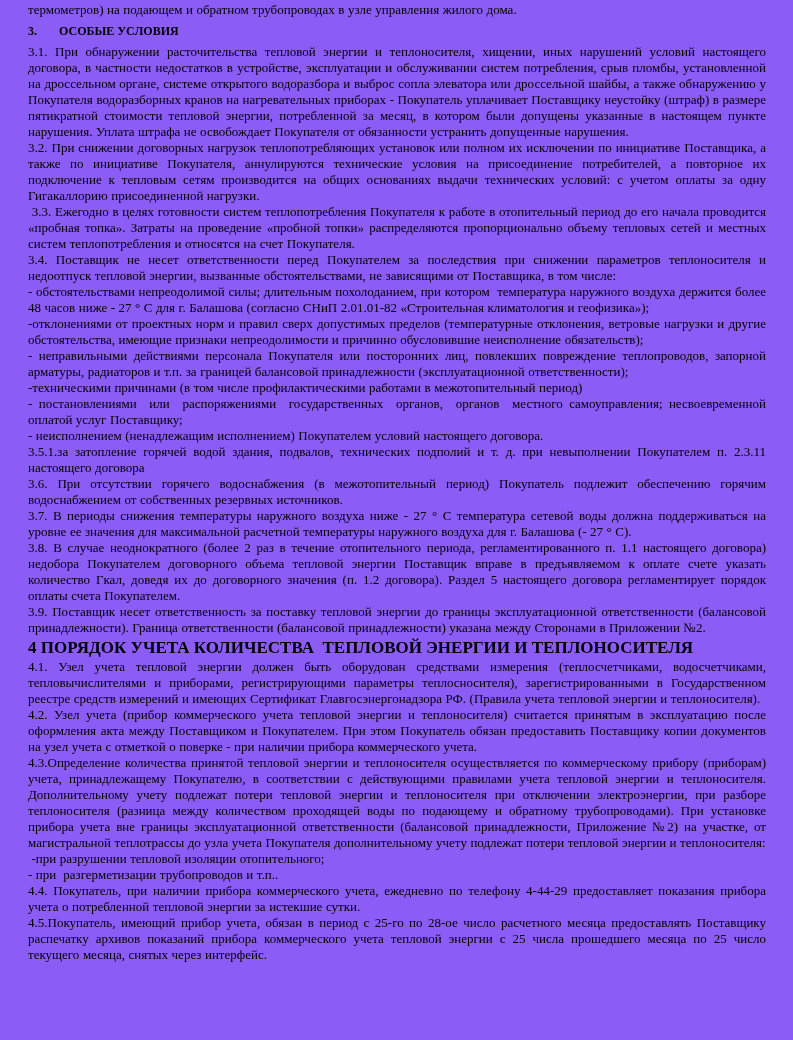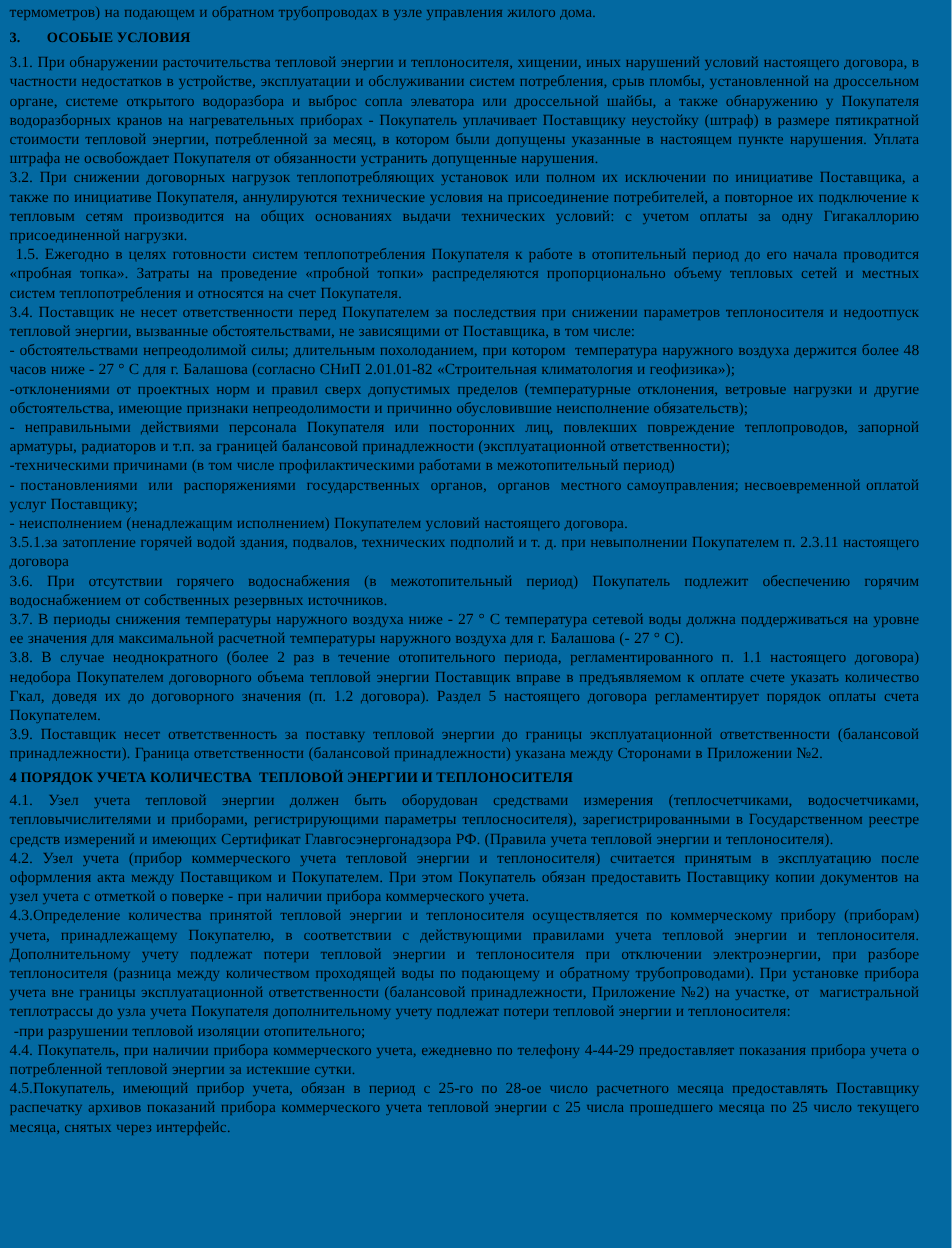--- a/index.html
+++ b/index.html
@@ -4,25 +4,25 @@
 <style>
   html, body {
     margin: 0;
     padding: 0;
     background: #ffffff;
   }
   .page {
     position: relative;
     width: 793px;
     height: 1040px;
-    background: #0369a1;
+    background: #8b5cf6;
     color: #000000;
     overflow: hidden;
     box-sizing: border-box;
-    padding: 2px 27px 0 8px;
+    padding: 2px 27px 0 28px;
     font-family: "Liberation Serif", "DejaVu Serif", serif;
     font-size: 13px;
     line-height: 16px;
   }
   p.doc-par {
     margin: 0;
     text-align: justify;
     white-space: pre-wrap;
     word-spacing: 0.02em;
   }
@@ -32,53 +32,54 @@
     line-height: 21px;
     font-weight: bold;
     white-space: pre-wrap;
   }
   h1.sec-head .num-gap {
     display: inline-block;
     width: 22px;
   }
   h1.sec-head-4 {
     margin: 2px 0 1px 0;
-    font-size: 12px;
+    font-size: 17px;
     line-height: 20px;
     font-weight: bold;
     white-space: pre-wrap;
   }
 </style>
 </head>
 <body>
 
 <div class="page">
 
   <p class="doc-par">термометров) на подающем и обратном трубопроводах в узле управления жилого дома.</p>
 
   <h1 class="sec-head"><span>3.</span><span class="num-gap"></span><span>ОСОБЫЕ УСЛОВИЯ</span></h1>
 
   <p class="doc-par">3.1. При обнаружении расточительства тепловой энергии и теплоносителя, хищении, иных нарушений условий настоящего договора, в частности недостатков в устройстве, эксплуатации и обслуживании систем потребления, срыв пломбы, установленной на дроссельном органе, системе открытого водоразбора и выброс сопла элеватора или дроссельной шайбы, а также обнаружению у Покупателя водоразборных кранов на нагревательных приборах - Покупатель уплачивает Поставщику неустойку (штраф) в размере пятикратной стоимости тепловой энергии, потребленной за месяц, в котором были допущены указанные в настоящем пункте нарушения. Уплата штрафа не освобождает Покупателя от обязанности устранить допущенные нарушения.</p>
   <p class="doc-par">3.2. При снижении договорных нагрузок теплопотребляющих установок или полном их исключении по инициативе Поставщика, а также по инициативе Покупателя, аннулируются технические условия на присоединение потребителей, а повторное их подключение к тепловым сетям производится на общих основаниях выдачи технических условий: с учетом оплаты за одну Гигакаллорию присоединенной нагрузки.</p>
-  <p class="doc-par"> 1.5. Ежегодно в целях готовности систем теплопотребления Покупателя к работе в отопительный период до его начала проводится «пробная топка». Затраты на проведение «пробной топки» распределяются пропорционально объему тепловых сетей и местных систем теплопотребления и относятся на счет Покупателя.</p>
+  <p class="doc-par"> 3.3. Ежегодно в целях готовности систем теплопотребления Покупателя к работе в отопительный период до его начала проводится «пробная топка». Затраты на проведение «пробной топки» распределяются пропорционально объему тепловых сетей и местных систем теплопотребления и относятся на счет Покупателя.</p>
   <p class="doc-par">3.4. Поставщик не несет ответственности перед Покупателем за последствия при снижении параметров теплоносителя и недоотпуск тепловой энергии, вызванные обстоятельствами, не зависящими от Поставщика, в том числе:</p>
   <p class="doc-par">- обстоятельствами непреодолимой силы; длительным похолоданием, при котором  температура наружного воздуха держится более 48 часов ниже - 27 ° С для г. Балашова (согласно СНиП 2.01.01-82 «Строительная климатология и геофизика»);</p>
   <p class="doc-par">-отклонениями от проектных норм и правил сверх допустимых пределов (температурные отклонения, ветровые нагрузки и другие обстоятельства, имеющие признаки непреодолимости и причинно обусловившие неисполнение обязательств);</p>
   <p class="doc-par">- неправильными действиями персонала Покупателя или посторонних лиц, повлекших повреждение теплопроводов, запорной арматуры, радиаторов и т.п. за границей балансовой принадлежности (эксплуатационной ответственности);</p>
   <p class="doc-par">-техническими причинами (в том числе профилактическими работами в межотопительный период)</p>
   <p class="doc-par">- постановлениями  или  распоряжениями  государственных  органов,  органов  местного самоуправления; несвоевременной оплатой услуг Поставщику;</p>
   <p class="doc-par">- неисполнением (ненадлежащим исполнением) Покупателем условий настоящего договора.</p>
   <p class="doc-par">3.5.1.за затопление горячей водой здания, подвалов, технических подполий и т. д. при невыполнении Покупателем п. 2.3.11 настоящего договора</p>
   <p class="doc-par">3.6. При отсутствии горячего водоснабжения (в межотопительный период) Покупатель подлежит обеспечению горячим водоснабжением от собственных резервных источников.</p>
   <p class="doc-par">3.7. В периоды снижения температуры наружного воздуха ниже - 27 ° С температура сетевой воды должна поддерживаться на уровне ее значения для максимальной расчетной температуры наружного воздуха для г. Балашова (- 27 ° С).</p>
   <p class="doc-par">3.8. В случае неоднократного (более 2 раз в течение отопительного периода, регламентированного п. 1.1 настоящего договора) недобора Покупателем договорного объема тепловой энергии Поставщик вправе в предъявляемом к оплате счете указать количество Гкал, доведя их до договорного значения (п. 1.2 договора). Раздел 5 настоящего договора регламентирует порядок оплаты счета Покупателем.</p>
   <p class="doc-par">3.9. Поставщик несет ответственность за поставку тепловой энергии до границы эксплуатационной ответственности (балансовой принадлежности). Граница ответственности (балансовой принадлежности) указана между Сторонами в Приложении №2.</p>
 
   <h1 class="sec-head-4">4 ПОРЯДОК УЧЕТА КОЛИЧЕСТВА  ТЕПЛОВОЙ ЭНЕРГИИ И ТЕПЛОНОСИТЕЛЯ</h1>
 
   <p class="doc-par">4.1. Узел учета тепловой энергии должен быть оборудован средствами измерения (теплосчетчиками, водосчетчиками, тепловычислителями и приборами, регистрирующими параметры теплосносителя), зарегистрированными в Государственном реестре средств измерений и имеющих Сертификат Главгосэнергонадзора РФ. (Правила учета тепловой энергии и теплоносителя).</p>
   <p class="doc-par">4.2. Узел учета (прибор коммерческого учета тепловой энергии и теплоносителя) считается принятым в эксплуатацию после оформления акта между Поставщиком и Покупателем. При этом Покупатель обязан предоставить Поставщику копии документов на узел учета с отметкой о поверке - при наличии прибора коммерческого учета.</p>
   <p class="doc-par">4.3.Определение количества принятой тепловой энергии и теплоносителя осуществляется по коммерческому прибору (приборам) учета, принадлежащему Покупателю, в соответствии с действующими правилами учета тепловой энергии и теплоносителя. Дополнительному учету подлежат потери тепловой энергии и теплоносителя при отключении электроэнергии, при разборе теплоносителя (разница между количеством проходящей воды по подающему и обратному трубопроводами). При установке прибора учета вне границы эксплуатационной ответственности (балансовой принадлежности, Приложение №2) на участке, от  магистральной теплотрассы до узла учета Покупателя дополнительному учету подлежат потери тепловой энергии и теплоносителя:</p>
   <p class="doc-par"> -при разрушении тепловой изоляции отопительного;</p>
+  <p class="doc-par">- при  разгерметизации трубопроводов и т.п..</p>
   <p class="doc-par">4.4. Покупатель, при наличии прибора коммерческого учета, ежедневно по телефону 4-44-29 предоставляет показания прибора учета о потребленной тепловой энергии за истекшие сутки.</p>
   <p class="doc-par">4.5.Покупатель, имеющий прибор учета, обязан в период с 25-го по 28-ое число расчетного месяца предоставлять Поставщику распечатку архивов показаний прибора коммерческого учета тепловой энергии с 25 числа прошедшего месяца по 25 число текущего месяца, снятых через интерфейс.</p>
 
 </div>
 
 </body></html>

